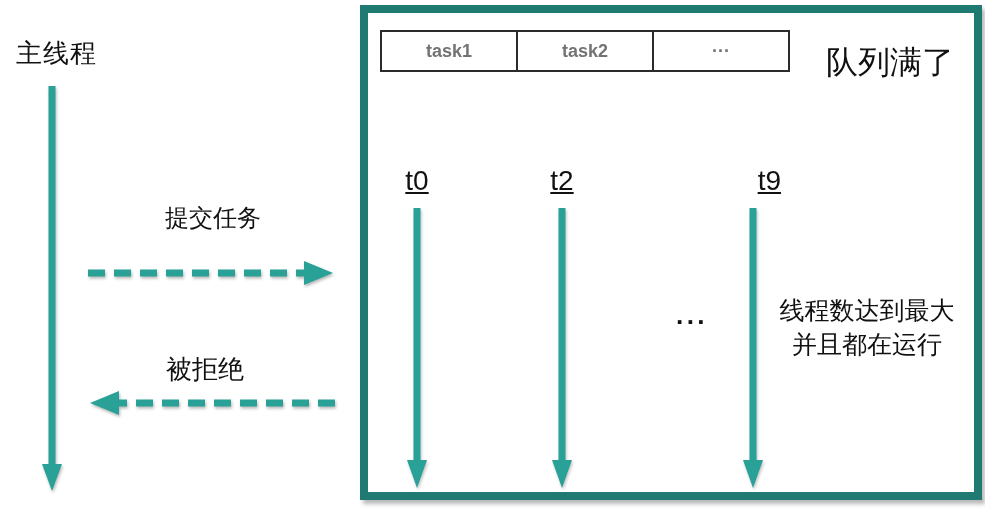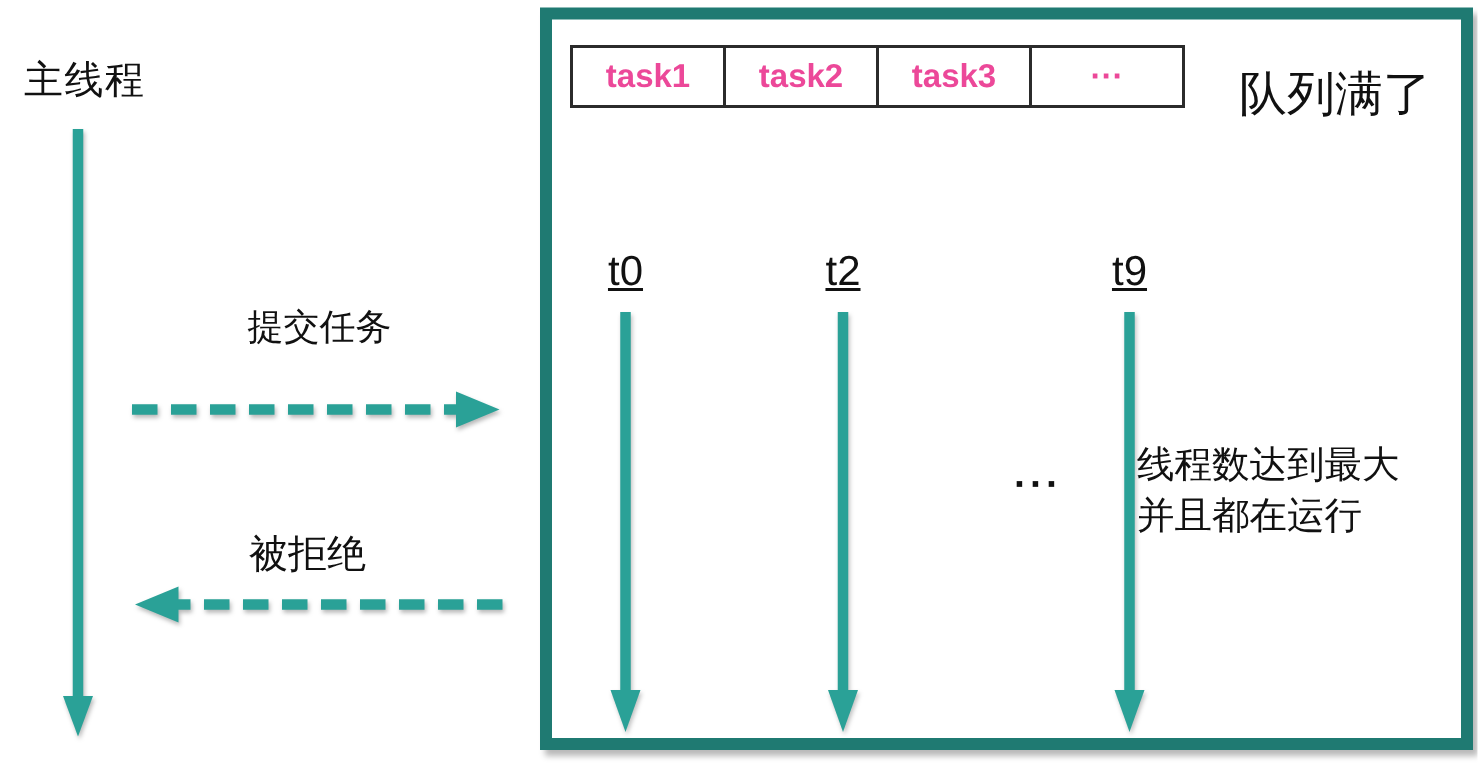--- a/index.html
+++ b/index.html
@@ -30,35 +30,35 @@
     box-shadow:3px 4px 4px rgba(0,0,0,0.28);
   }
 
   
   .queue{
     position:absolute;left:12px;top:17px;width:410px;height:42px;
     box-sizing:border-box;display:flex;border:2px solid #2b2b2b;background:#ffffff;
   }
   .queue-cell{
     flex:1;display:flex;align-items:center;justify-content:center;
-    font-size:22px;font-weight:bold;color:#ec4899;
+    font-size:18px;font-weight:bold;color:#737373;
     border-left:2px solid #2b2b2b;
   }
   .queue-cell:first-child{border-left:none;}
   .queue-full-label{left:434px;top:28px;width:176px;text-align:center;font-size:32px;}
 
   
   .thread-col{position:absolute;top:152px;width:56px;text-align:center;text-decoration:underline;}
   .thread-label{font-size:28px;line-height:32px;color:#111111;}
   svg.thread-arrow{display:block;margin:11px auto 0;filter:drop-shadow(1px 2px 1.5px rgba(0,0,0,0.25));}
-  .col-t0{left:21px;} .col-t1{left:92px;} .col-t2{left:166px;} .col-t3{left:240px;} .col-t9{left:357px;}
+  .col-t0{left:21px;} .col-t1{left:92px;} .col-t2{left:166px;} .col-t3{left:240px;} .col-t9{left:357px;text-align:right;}
 
   .threads-ellipsis{left:296px;top:294px;width:56px;text-align:center;font-size:26px;font-weight:bold;letter-spacing:2px;}
   .pool-note{
-    left:390px;top:280px;width:218px;text-align:left;
+    left:390px;top:280px;width:218px;text-align:center;
     font-size:25px;line-height:34px;white-space:pre-line;
   }
 </style>
 </head>
 <body>
 
 <div class="canvas">
 
   <svg class="overlay" width="985" height="516" viewBox="0 0 985 516">
     <g>
@@ -77,21 +77,20 @@
 
   <div class="label main-thread-label">主线程</div>
   <div class="label submit-label">提交任务</div>
   <div class="label reject-label">被拒绝</div>
 
   <div class="pool-box">
 
     <div class="queue">
       <div class="queue-cell">task1</div>
       <div class="queue-cell">task2</div>
-      <div class="queue-cell">task3</div>
       <div class="queue-cell">···</div>
     </div>
     <div class="label queue-full-label">队列满了</div>
 
     <div class="thread-col col-t0">
       <div class="thread-label">t0</div>
       <svg class="thread-arrow" width="24" height="282" viewBox="0 0 24 282">
         <line class="stroke" x1="12" y1="0" x2="12" y2="254"></line>
           <polygon class="fill" points="2,252 22,252 12,280"></polygon>
       </svg>

